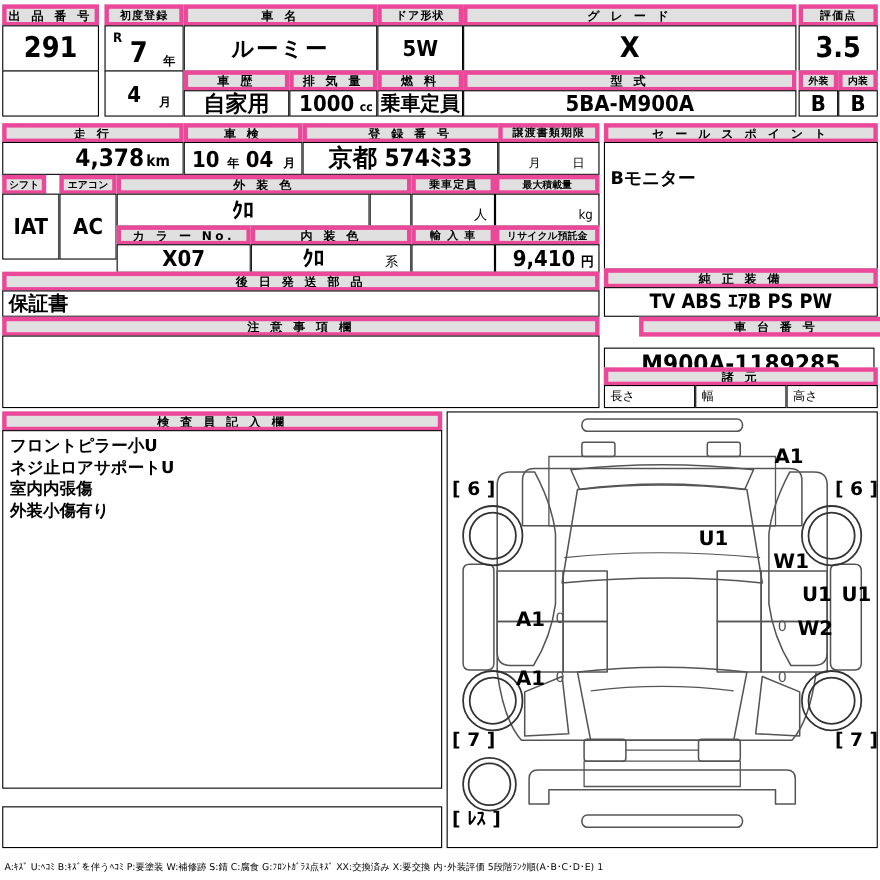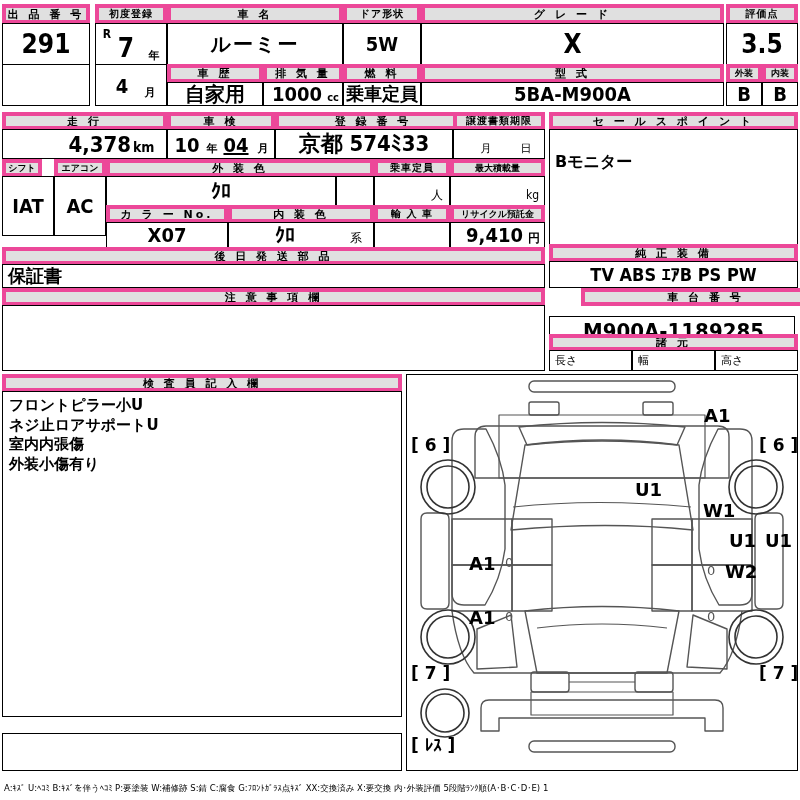--- a/index.html
+++ b/index.html
@@ -130,21 +130,21 @@
   <div class="hd" style="left:2px;top:112px;width:165px;height:18px;">走 行</div>
   <div class="bx" style="left:2px;top:129px;width:165px;height:30px;">
     <div class="val f22" style="left:0;top:0;width:128px;height:28px;justify-content:flex-end;">4,378</div>
     <div class="val f14" style="left:130px;top:6px;width:32px;height:22px;justify-content:flex-start;">km</div>
   </div>
 
   <div class="hd" style="left:167px;top:112px;width:108px;height:18px;">車 検</div>
   <div class="bx" style="left:167px;top:129px;width:108px;height:30px;">
     <div class="val f20" style="left:2px;top:2px;width:34px;height:26px;">10</div>
     <div class="val f11" style="left:36px;top:8px;width:16px;height:20px;">年</div>
-    <div class="val f20" style="left:50px;top:2px;width:36px;height:26px;text-decoration:underline;">04</div>
+    <div class="val f20" style="left:50px;top:2px;width:36px;height:26px;">04</div>
     <div class="val f11" style="left:86px;top:8px;width:18px;height:20px;">月</div>
   </div>
 
   <div class="hd" style="left:275px;top:112px;width:196px;height:18px;">登 録 番 号</div>
   <div class="bx" style="left:275px;top:129px;width:178px;height:30px;padding-left:48px;">
     <div class="val f22" style="left:0;top:0;width:176px;height:28px;">京都 574ﾐ33</div>
   </div>
 
   <div class="hd sm" style="left:453px;top:112px;width:92px;height:18px;">譲渡書類期限</div>
   <div class="bx" style="left:453px;top:129px;width:92px;height:30px;">

